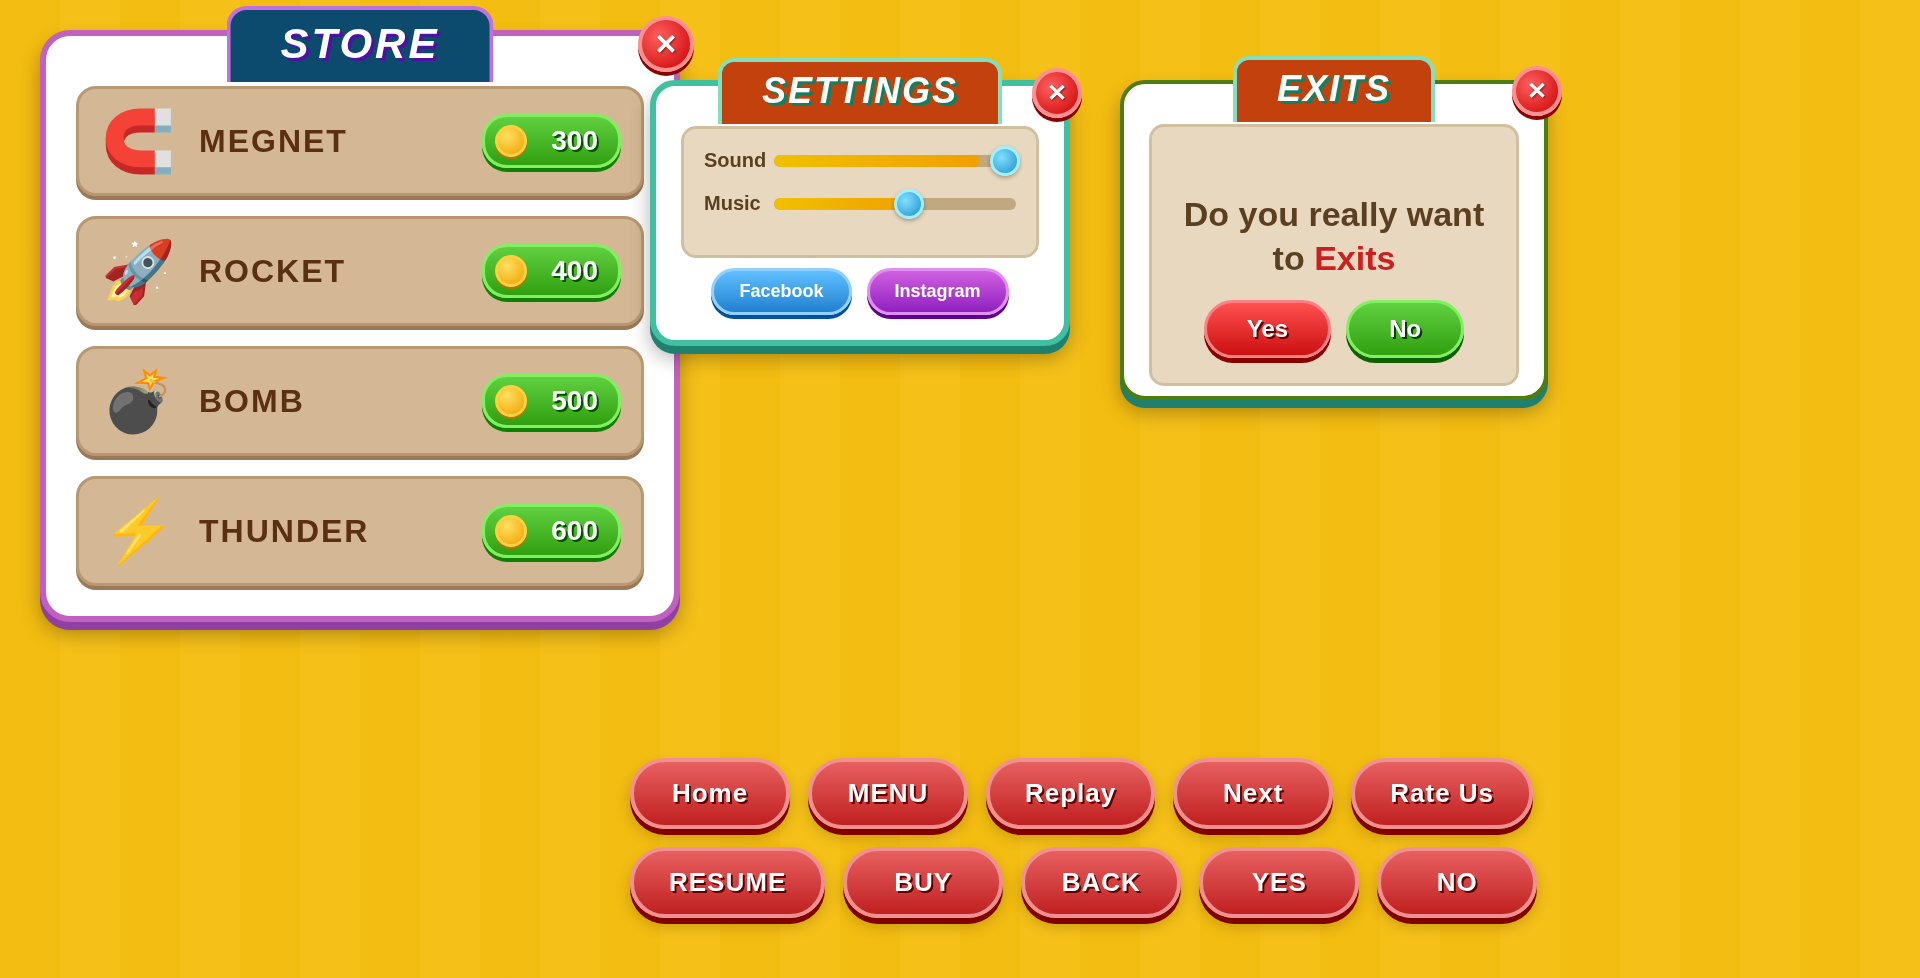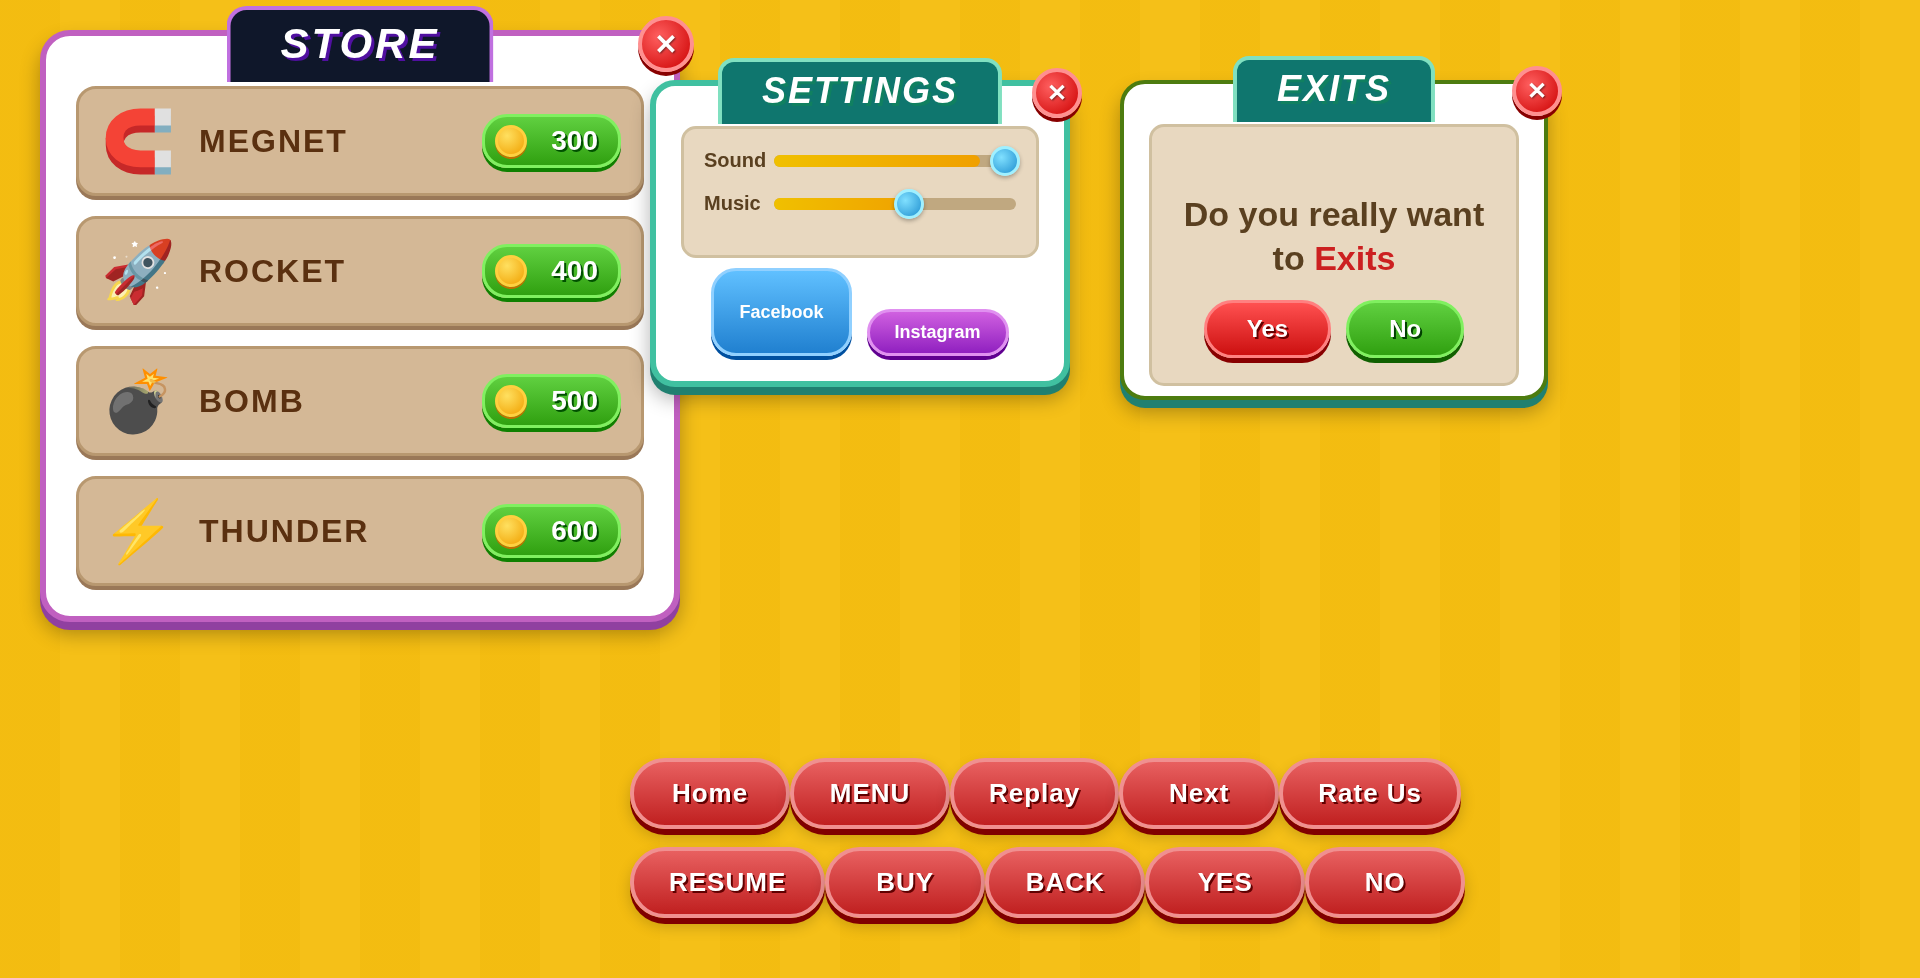--- a/index.html
+++ b/index.html
@@ -31,21 +31,21 @@
       border: 6px solid #C060C0;
       padding: 20px 30px 30px;
       box-shadow: 0 8px 0 #9040A0, 0 12px 20px rgba(0,0,0,0.3);
     }
 
     .store-title-wrap {
       position: absolute;
       top: -30px;
       left: 50%;
       transform: translateX(-50%);
-      background: #0f172a;
+      background: #0c4a6e;
       border-radius: 20px 20px 0 0;
       padding: 10px 50px 14px;
       border: 4px solid #C070E0;
       border-bottom: none;
     }
 
     .store-title {
       color: white;
       font-size: 42px;
       font-weight: 900;
@@ -151,21 +151,21 @@
       border: 6px solid #40C0A0;
       padding: 20px 25px 25px;
       box-shadow: 0 8px 0 #208070, 0 12px 20px rgba(0,0,0,0.3);
     }
 
     .panel-title-wrap {
       position: absolute;
       top: -28px;
       left: 50%;
       transform: translateX(-50%);
-      background: #0f766e;
+      background: #c2410c;
       border-radius: 16px 16px 0 0;
       padding: 8px 40px 12px;
       border: 4px solid #80E0C0;
       border-bottom: none;
       white-space: nowrap;
     }
 
     .panel-title {
       color: white;
       font-size: 36px;
@@ -269,21 +269,20 @@
     .social-btn-ig {
       background: linear-gradient(180deg, #D060E0, #9020C0);
       border-radius: 25px;
       padding: 10px 25px;
       color: white;
       font-size: 18px;
       font-weight: 900;
       border: 3px solid #E090F0;
       box-shadow: 0 4px 0 #600090;
       cursor: pointer;
-      margin-top: 41px;
     }
 
     
     .exits-panel {
       position: absolute;
       left: 1120px;
       top: 80px;
       width: 428px;
       background: white;
       border-radius: 25px;
@@ -352,20 +351,21 @@
       position: absolute;
       bottom: 60px;
       left: 630px;
       display: flex;
       flex-direction: column;
       gap: 18px;
     }
 
     .button-row {
       display: flex;
+      gap: 18px;
     }
 
     .game-btn {
       background: linear-gradient(180deg, #E86060, #C02020);
       border-radius: 35px;
       padding: 16px 35px;
       color: white;
       font-size: 26px;
       font-weight: 900;
       border: 4px solid #F09090;

